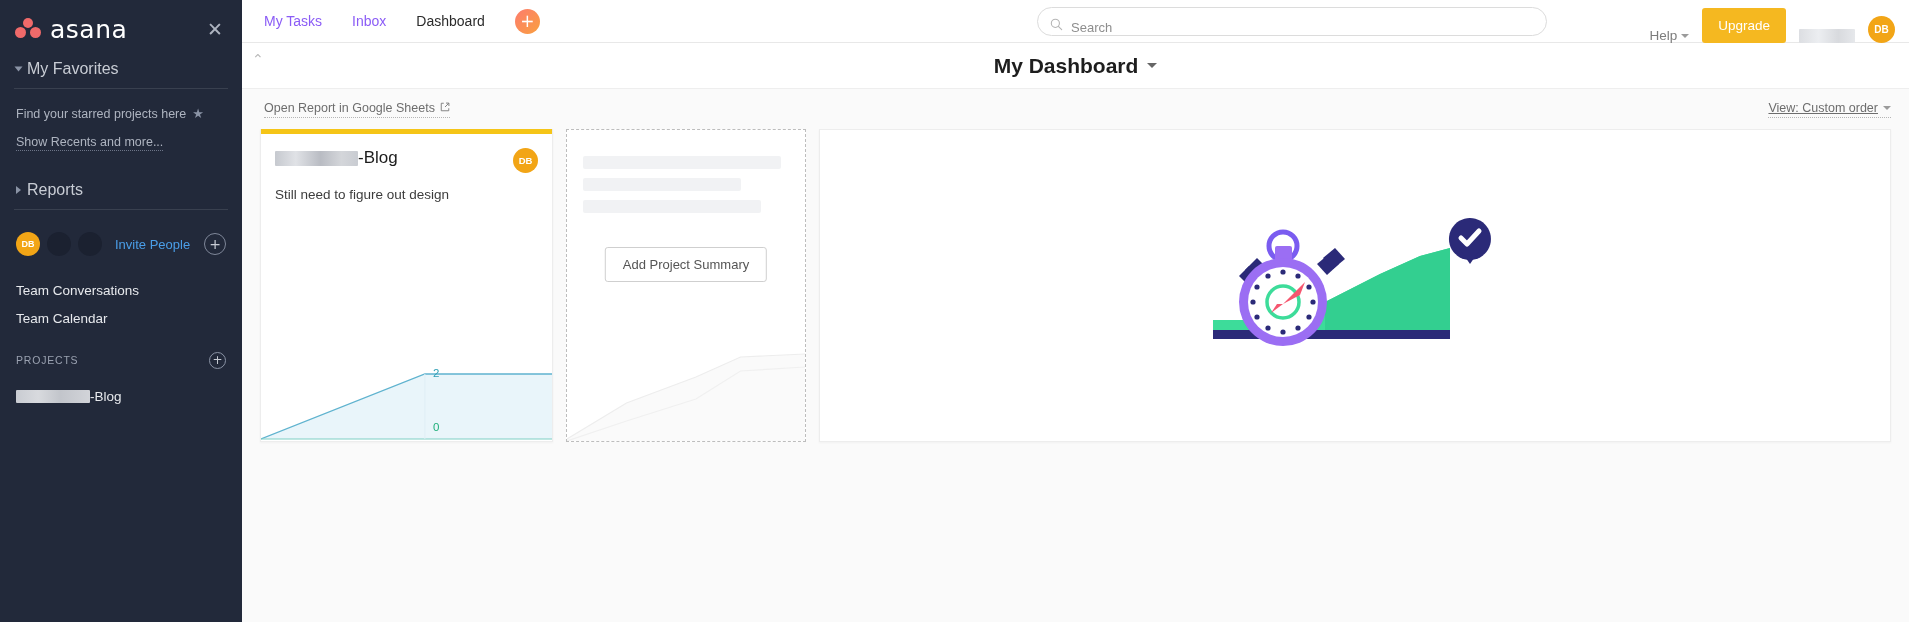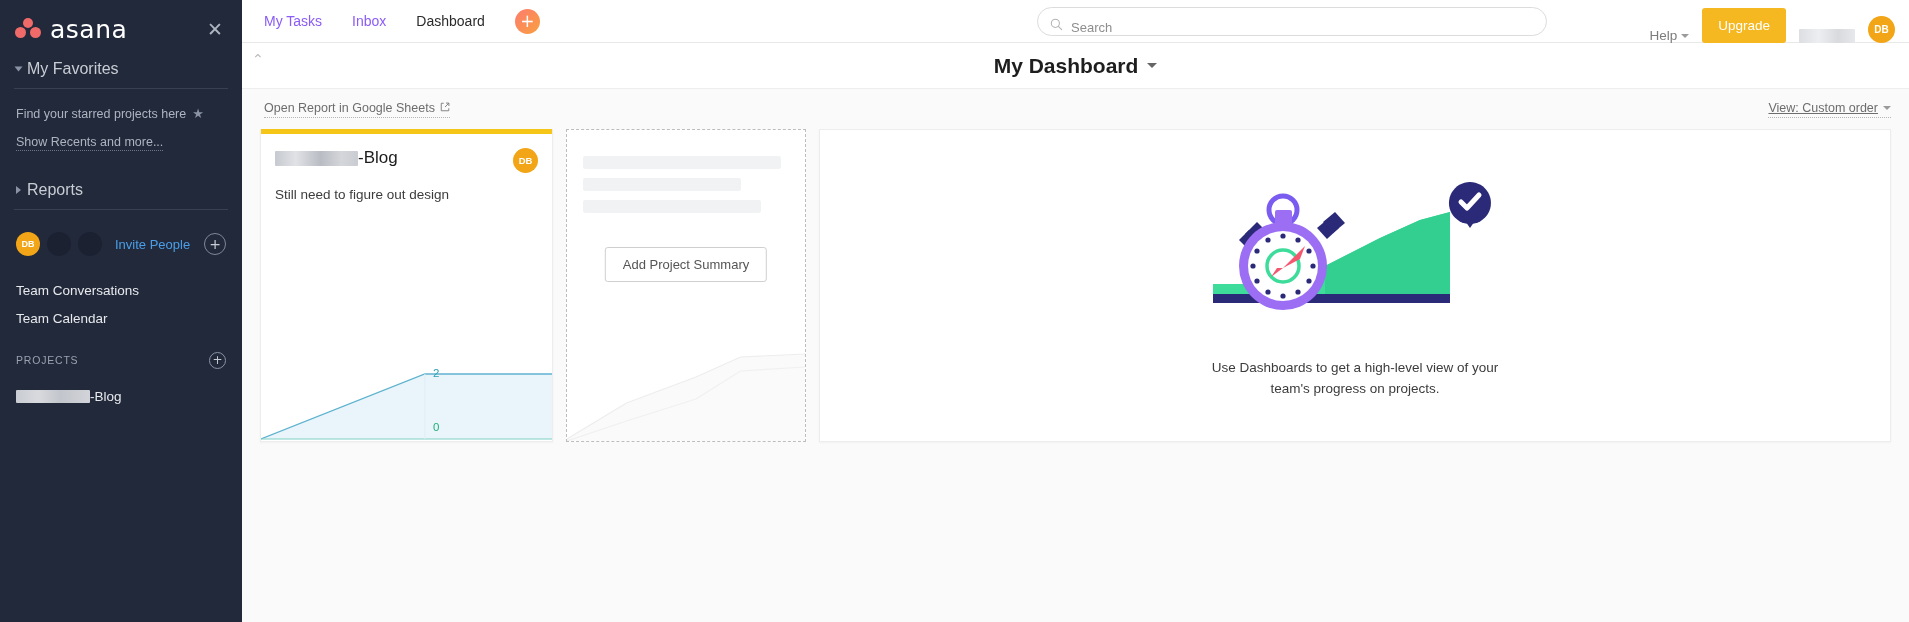--- a/index.html
+++ b/index.html
@@ -445,20 +445,19 @@
               <circle cx="52" cy="75" r="2.6"></circle>
                 <circle cx="63" cy="64" r="2.6"></circle>
             </g>
             <path d="M78,92 L100,70 L95,83 z" fill="#f5566f"></path>
             <path d="M78,92 L66,101 L72,92 z" fill="#f5566f"></path>
 
             <path d="M265,6 a21,21 0 1,1 -0.1,0 z" fill="#2b2a78"></path>
             <path d="M254,36 L265,52 L276,36 z" fill="#2b2a78"></path>
             <path d="M256,26 l6,6 12,-13" fill="none" stroke="#ffffff" stroke-width="5" stroke-linecap="round" stroke-linejoin="round"></path>
           </svg>
-          <div class="promo-cap">Use Dashboards to get a high-level view of your team's progress on projects.</div>
         </div>
 
       </div>
     </div>
 
   </section>
 </div>
 
 </body></html>

